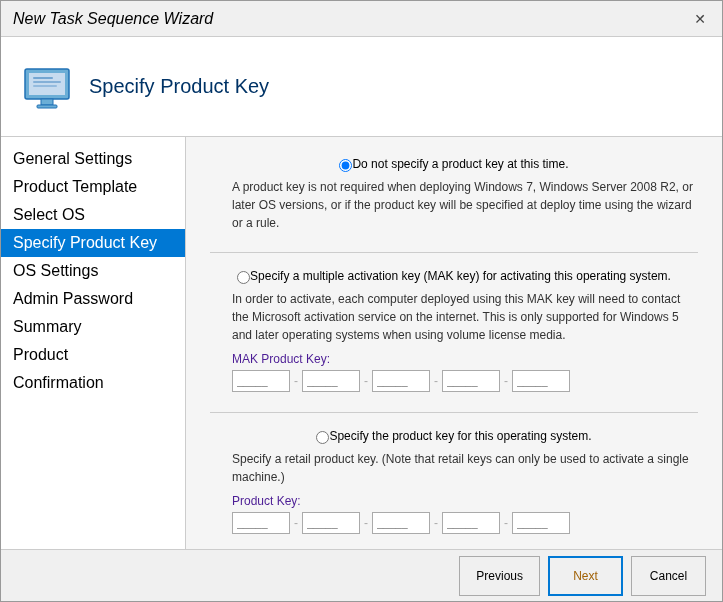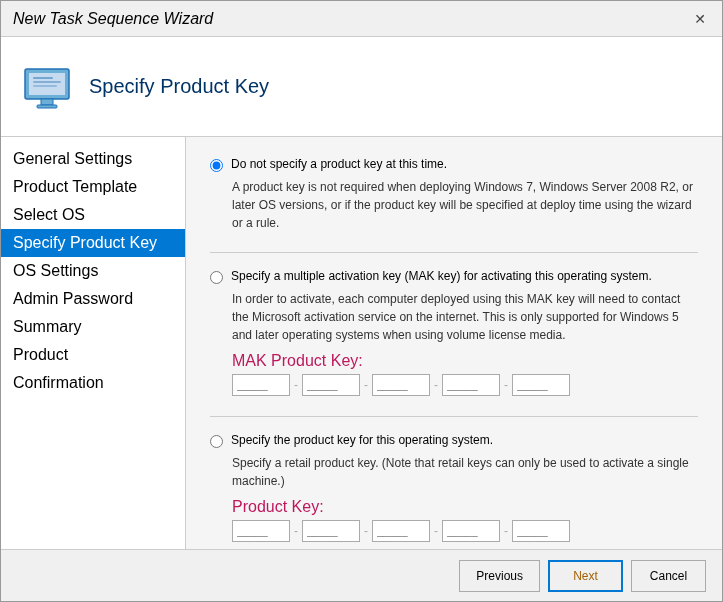--- a/index.html
+++ b/index.html
@@ -89,23 +89,23 @@
       background: #f5f5f5;
       padding: 20px 24px;
       overflow-y: auto;
     }
     .option-block {
       margin-bottom: 20px;
     }
     .radio-label {
       display: flex;
       align-items: flex-start;
-      gap: 8px;
       margin-bottom: 6px;
       cursor: pointer;
+      justify-content: center;
     }
     .radio-label input[type="radio"] {
       margin-top: 2px;
       flex-shrink: 0;
     }
     .option-text {
       font-size: 12px;
       color: #000;
     }
     .option-description {
@@ -113,22 +113,22 @@
       font-size: 12px;
       color: #333;
       margin-bottom: 8px;
       line-height: 1.5;
     }
     .field-row {
       margin-left: 22px;
       margin-top: 8px;
     }
     .field-label {
-      font-size: 16px;
-      color: #be185d;
+      font-size: 12px;
+      color: #4c1d95;
       margin-bottom: 4px;
     }
     .key-input {
       display: flex;
       align-items: center;
       gap: 4px;
     }
     .key-segment {
       width: 58px;
       height: 22px;
@@ -146,21 +146,21 @@
       background: #f0f0f0;
       border-top: 1px solid #ccc;
       padding: 10px 16px;
       display: flex;
       justify-content: flex-end;
       align-items: center;
       gap: 8px;
       height: 52px;
     }
     .btn {
-      height: 32px;
+      height: 40px;
       min-width: 75px;
       padding: 0 16px;
       font-size: 12px;
       cursor: pointer;
       border: 1px solid #aaa;
       background: #f0f0f0;
       color: #000;
     }
     .btn-primary {
       border: 2px solid #0078d4;

